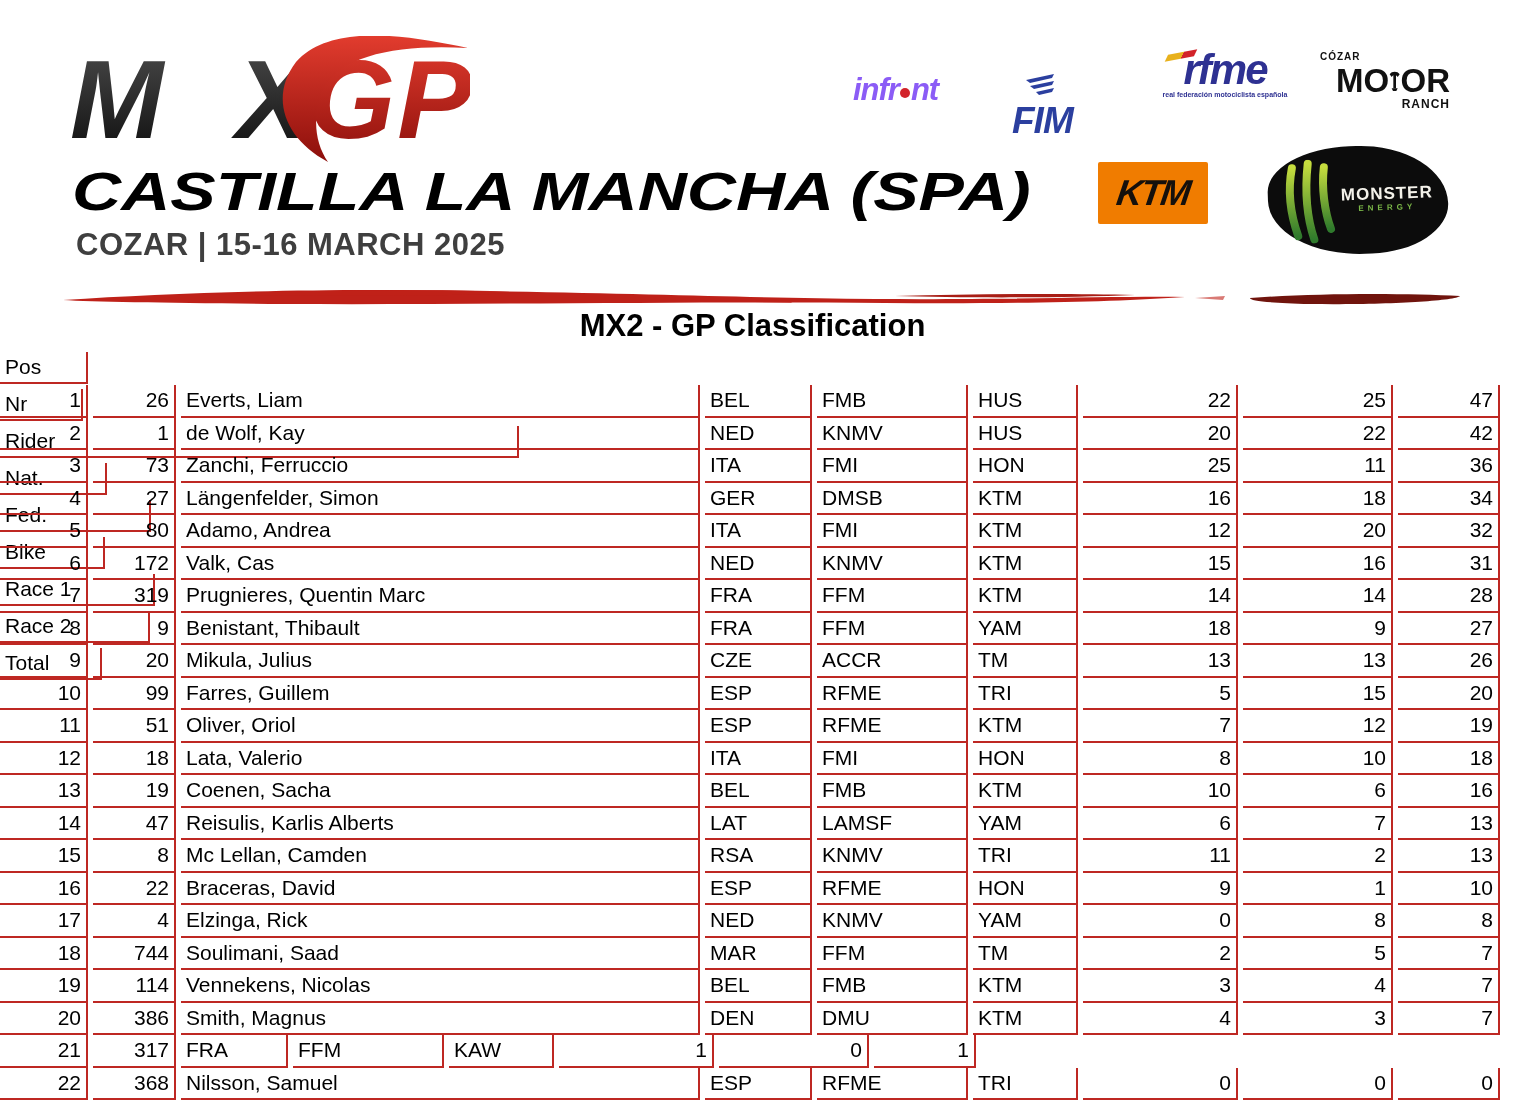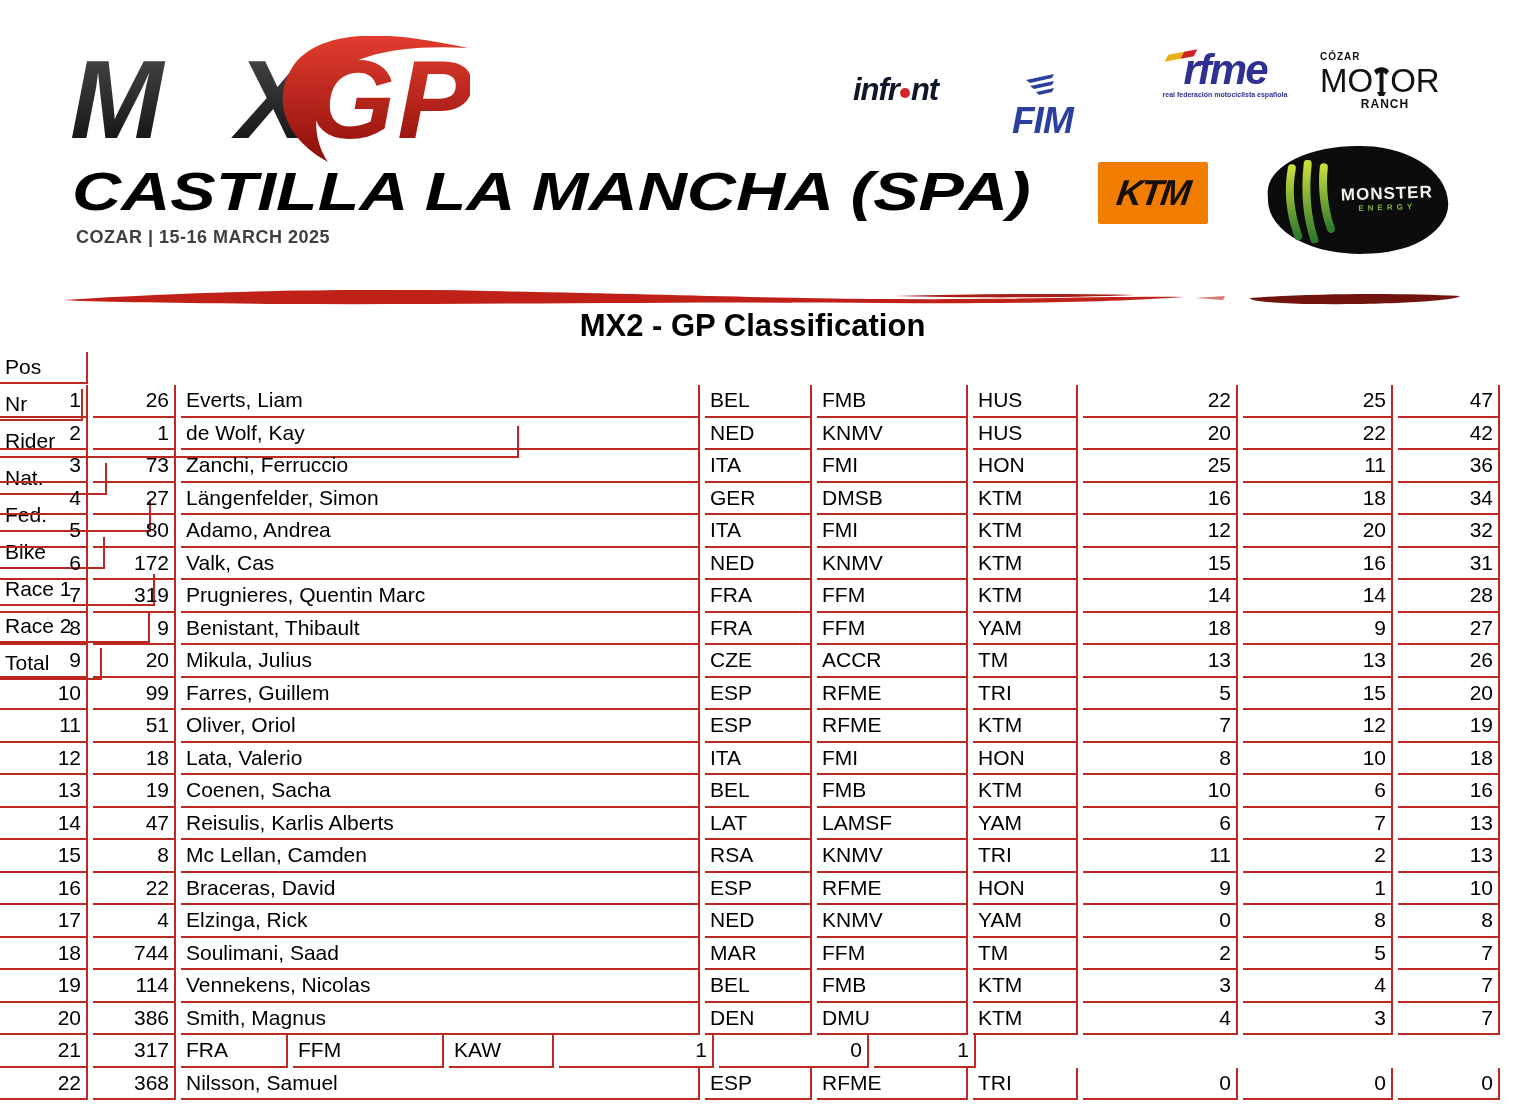--- a/index.html
+++ b/index.html
@@ -13,38 +13,38 @@
   
   .mxgp-logo{position:absolute;left:70px;top:36px;width:400px;height:128px;}
   .event-title{
     position:absolute;left:72px;top:160px;
     font-size:54px;font-weight:bold;font-style:italic;
     letter-spacing:0px;white-space:nowrap;
     transform:scaleX(1.26);transform-origin:left top;
   }
   .event-subtitle{
     position:absolute;left:76px;top:227px;
-    font-size:18px;font-weight:bold;color:#3f3f3f;letter-spacing:.5px;white-space:nowrap;
+    font-size:31px;font-weight:bold;color:#3f3f3f;letter-spacing:.5px;white-space:nowrap;
   }
 
   
   .sp-infront{position:absolute;left:853px;top:72px;font-size:31px;font-weight:bold;
-    color:#0f172a;letter-spacing:-1px;white-space:nowrap;font-style:italic;}
+    color:#8b5cf6;letter-spacing:-1px;white-space:nowrap;font-style:italic;}
   .sp-infront .dot{display:inline-block;width:10px;height:10px;background:#d2232a;border-radius:50%;margin:0 1px 2px 1px;}
   .sp-fim{position:absolute;left:1012px;top:66px;display:flex;align-items:center;flex-direction:column;}
   .sp-fim .fim-text{font-size:37px;font-weight:bold;font-style:italic;color:#2b3f9f;letter-spacing:-1px;}
   .sp-rfme{position:absolute;left:1160px;top:50px;width:130px;text-align:center;}
   .sp-rfme .rfme-text{font-size:42px;font-weight:bold;font-style:italic;color:#2e3192;letter-spacing:-2px;line-height:40px;}
   .sp-rfme .rfme-accent{position:absolute;left:8px;top:2px;width:26px;height:7px;
     background:linear-gradient(90deg,#e8b11c 0 55%,#d2232a 55% 100%);transform:skewX(-35deg) rotate(-12deg);}
   .sp-rfme .rfme-sub{font-size:7px;color:#2e3192;font-weight:bold;line-height:9px;}
   .sp-cozar{position:absolute;left:1320px;top:50px;width:130px;color:#111;}
   .sp-cozar .cz-top{font-size:10px;font-weight:900;letter-spacing:1px;line-height:14px;}
-  .sp-cozar .cz-main{font-size:33px;font-weight:400;letter-spacing:0px;line-height:34px;display:flex;align-items:center;}
-  .sp-cozar .cz-sub{font-size:12px;font-weight:900;text-align:center;line-height:12px;letter-spacing:1px;}
+  .sp-cozar .cz-main{font-size:33px;font-weight:700;letter-spacing:0px;line-height:34px;display:flex;align-items:center;margin-left:16px;}
+  .sp-cozar .cz-sub{font-size:12px;font-weight:900;text-align:right;line-height:12px;letter-spacing:1px;}
   .sp-ktm{position:absolute;left:1098px;top:162px;width:110px;height:62px;background:#f07c00;
     display:flex;align-items:center;justify-content:center;border-radius:2px;}
   .sp-ktm .ktm-text{font-size:36px;font-weight:900;font-style:italic;color:#15100c;letter-spacing:-2px;transform:skewX(-8deg);}
   .sp-monster{position:absolute;left:1268px;top:146px;width:180px;height:108px;background:#0c0c0c;
     border-radius:48% 52% 45% 55% / 42% 58% 46% 54%;transform:rotate(-2deg);
     display:flex;align-items:center;justify-content:center;gap:6px;}
   .sp-monster .mn-right{text-align:center;}
   .sp-monster .mn-name{color:#f4f2ea;font-weight:900;font-size:17px;letter-spacing:1px;line-height:18px;}
   .sp-monster .mn-sub{color:#7ab648;font-weight:bold;font-size:8px;letter-spacing:4px;line-height:10px;}
 

